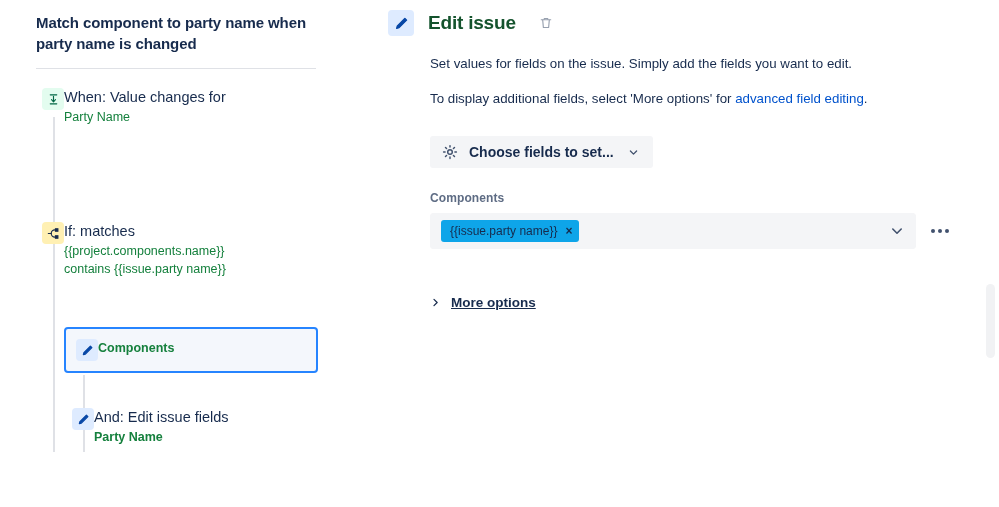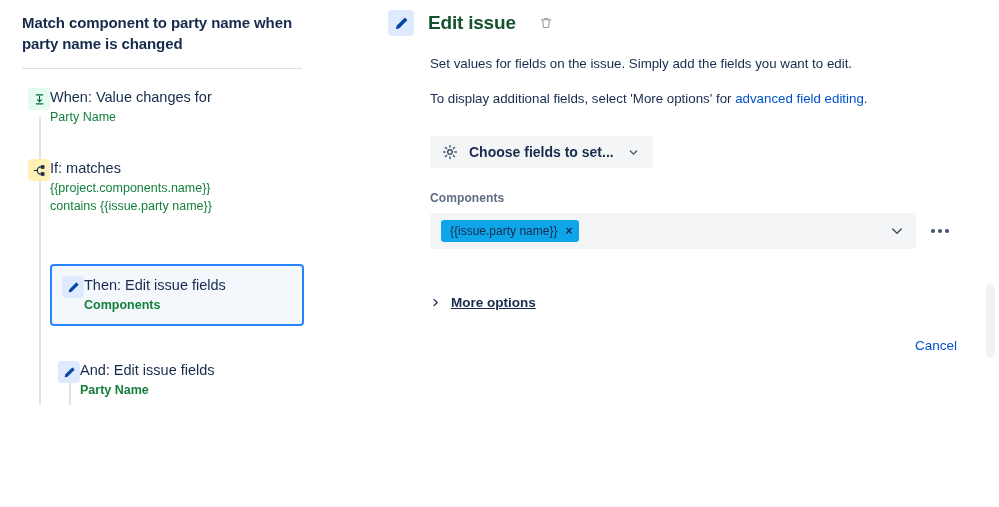--- a/index.html
+++ b/index.html
@@ -10,21 +10,21 @@
     font-family: "Liberation Sans", sans-serif;
     color: #172B4D;
     overflow: hidden;
   }
   .app { display: flex; width: 999px; height: 507px; position: relative; }
 
   
   .left-panel {
     width: 380px;
     height: 507px;
-    padding: 12px 0 0 2px;
+    padding: 12px 0 0 16px;
     position: relative;
     flex: 0 0 380px;
   }
   .rule-title {
     font-size: 15px;
     font-weight: bold;
     line-height: 21px;
     color: #172B4D;
     letter-spacing: -0.1px;
     padding: 0 20px 0 20px;
@@ -102,21 +102,21 @@
   .step-sub {
     font-size: 12.5px;
     line-height: 17px;
     color: #15803d;
     margin-top: 2px;
   }
   .step-sub.bold { font-weight: bold; }
   .step-sub.multi { line-height: 16px; }
 
   .step-when { margin-top: 0; }
-  .step-if { margin-top: 32px; }
+  .step-if { margin-top: 95px; }
   .step-then {
     margin-top: 50px;
     margin-left: 48px;
     margin-right: 0;
     width: 254px;
     padding: 9px 0 10px 10px;
     border: 2px solid #2684FF;
     border-radius: 4px;
     background: #F4F7FC;
     align-items: flex-start;
@@ -331,21 +331,20 @@
         </div>
       </div>
 
       <div class="step step-then">
         <span class="badge blue">
           <svg width="13" height="13" viewBox="0 0 16 16" fill="none" stroke="#0747A6" stroke-width="1.5">
             <path d="M11.6 2.6 L13.4 4.4 L5.4 12.4 L2.9 13.1 L3.6 10.6 Z" fill="#0747A6" stroke-linejoin="round"></path>
           </svg>
         </span>
         <div class="step-body">
-          <div class="step-head">Then: Edit issue fields</div>
           <div class="step-sub bold">Components</div>
         </div>
       </div>
 
       <div class="step step-and">
         <span class="badge blue">
           <svg width="13" height="13" viewBox="0 0 16 16" fill="none" stroke="#0747A6" stroke-width="1.5">
             <path d="M11.6 2.6 L13.4 4.4 L5.4 12.4 L2.9 13.1 L3.6 10.6 Z" fill="#0747A6" stroke-linejoin="round"></path>
           </svg>
         </span>
@@ -421,23 +420,20 @@
 
       <div class="more-options">
         <span class="chev-right">
           <svg width="11" height="11" viewBox="0 0 16 16" fill="none" stroke="#172B4D" stroke-width="1.8">
             <path d="M5.8 3.4 L10.4 8 L5.8 12.6" stroke-linecap="round" stroke-linejoin="round"></path>
           </svg>
         </span>
         <span class="label">More options</span>
       </div>
 
-      <div class="footer-row">
-        <a class="cancel-link">Cancel</a>
-      </div>
 
     </div>
   </div>
 
   <div class="scrollbar-track">
     <div class="scrollbar-thumb"></div>
   </div>
 
 </div>
 

